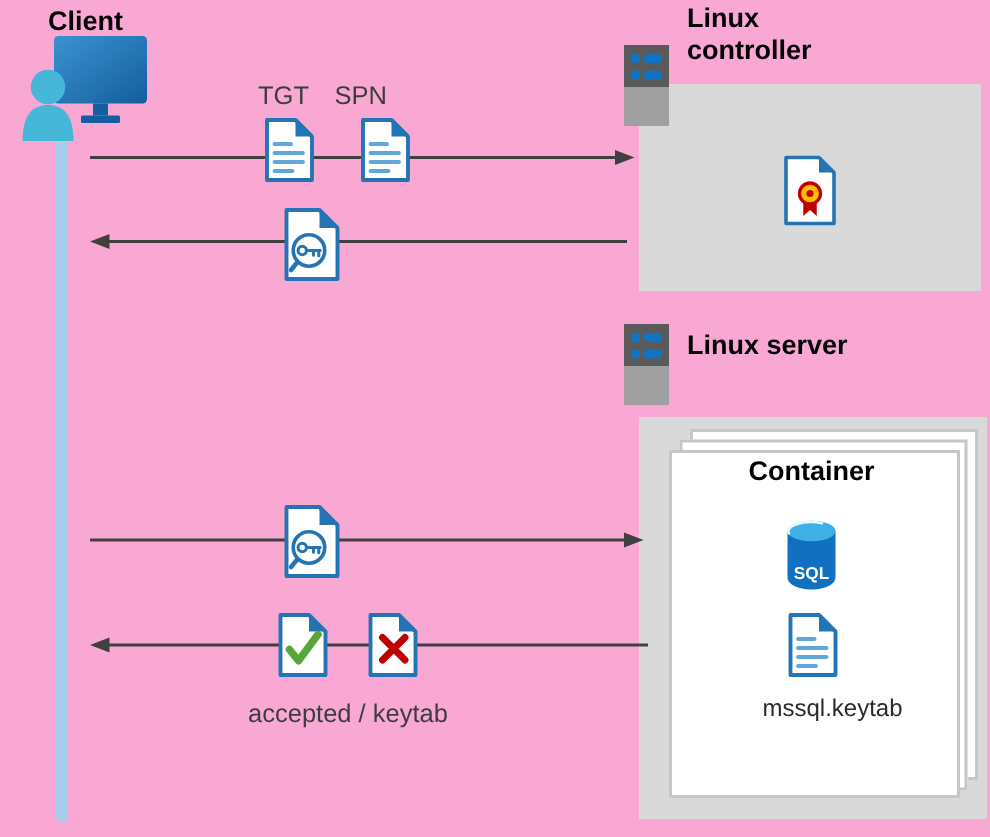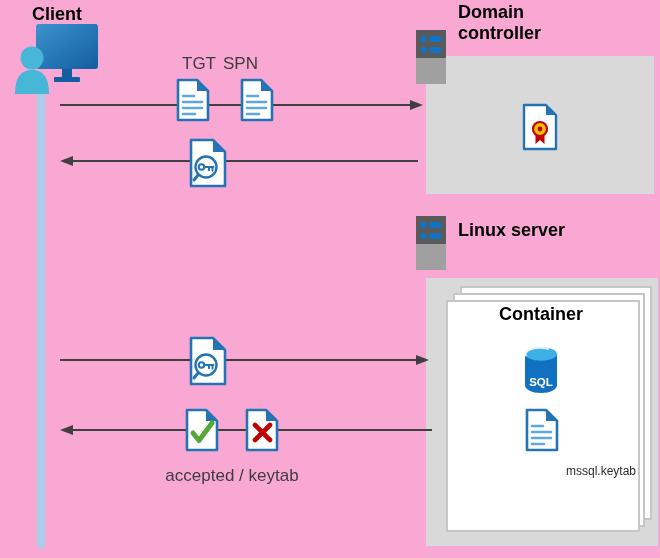--- a/index.html
+++ b/index.html
@@ -62,31 +62,31 @@
   </svg>
 
   <svg class="ico" style="left:414px;top:28px;" width="34" height="58" viewBox="0 0 34 58">
     <rect x="2" y="30" width="30" height="26" fill="#a0a0a0"></rect>
     <rect x="2" y="2" width="30" height="28" fill="#5a5a5a"></rect>
     <circle cx="9.5" cy="11" r="3.2" fill="#1173c5"></circle>
     <rect x="15" y="8" width="12.5" height="6" rx="3" fill="#1173c5"></rect>
     <circle cx="9.5" cy="22" r="3.2" fill="#1173c5"></circle>
     <rect x="15" y="19" width="12.5" height="6" rx="3" fill="#1173c5"></rect>
   </svg>
-  <div class="txt title" style="left:458px;top:2px;width:110px;">Domain controller</div>
+  <div class="txt title" style="left:458px;top:2px;width:110px;">Linux controller</div>
 
   <svg class="ico" style="left:521px;top:103px;" width="38" height="48" viewBox="0 0 38 48">
     <path d="M3 2 H25 L35 12 V46 H3 Z" fill="#ffffff" stroke="#2474b5" stroke-width="2.4" stroke-linejoin="round"></path>
     <path d="M25 2 V12 H35 Z" fill="#2474b5"></path>
     <path d="M14.5 29 V41 L19 37 L23.5 41 V29 Z" fill="#c00000"></path>
     <circle cx="19" cy="26" r="7" fill="#ffc000" stroke="#c00000" stroke-width="2.2"></circle>
     <circle cx="19" cy="26" r="2.4" fill="#c00000"></circle>
   </svg>
 
-  <div class="txt plain" style="left:172px;top:54px;width:44px;text-align:right;">TGT</div>
+  <div class="txt plain" style="left:172px;top:54px;width:44px;">TGT</div>
   <div class="txt plain" style="left:223px;top:54px;width:44px;">SPN</div>
 
   <svg class="ico" style="left:175px;top:78px;" width="36" height="44" viewBox="0 0 36 44">
     <path d="M3 2 H22 L33 13 V42 H3 Z" fill="#ffffff" stroke="#2474b5" stroke-width="2.6" stroke-linejoin="round"></path>
     <path d="M22 2 V13 H33 Z" fill="#2474b5"></path>
     <g stroke="#5fa8dc" stroke-width="2.6" stroke-linecap="round">
       <path d="M8 18 H19"></path>
         <path d="M8 24 H27"></path>
         <path d="M8 30 H27"></path>
         <path d="M8 36 H20"></path>
@@ -134,21 +134,21 @@
   <svg class="ico" style="left:524px;top:408px;" width="36" height="44" viewBox="0 0 36 44">
     <path d="M3 2 H22 L33 13 V42 H3 Z" fill="#ffffff" stroke="#2474b5" stroke-width="2.6" stroke-linejoin="round"></path>
     <path d="M22 2 V13 H33 Z" fill="#2474b5"></path>
     <g stroke="#5fa8dc" stroke-width="2.6" stroke-linecap="round">
       <path d="M8 18 H19"></path>
         <path d="M8 24 H27"></path>
         <path d="M8 30 H27"></path>
         <path d="M8 36 H20"></path>
     </g>
   </svg>
-  <div class="txt center" style="left:446px;top:464px;width:190px;font-size:12px;color:#2b2b2b;text-align:right;">mssql.keytab</div>
+  <div class="txt center" style="left:460px;top:464px;width:190px;font-size:16px;color:#2b2b2b;">mssql.keytab</div>
 
   <svg class="ico" style="left:188px;top:336px;" width="40" height="50" viewBox="0 0 40 50">
     <path d="M3 2 H25 L37 14 V48 H3 Z" fill="#ffffff" stroke="#2474b5" stroke-width="2.6" stroke-linejoin="round"></path>
     <path d="M25 2 V14 H37 Z" fill="#2474b5"></path>
     <line x1="10.5" y1="36.5" x2="6" y2="42" stroke="#2474b5" stroke-width="3" stroke-linecap="round"></line>
     <circle cx="18" cy="29" r="10.5" fill="#ffffff" stroke="#2474b5" stroke-width="2.4"></circle>
     <circle cx="13.5" cy="29" r="2.8" fill="none" stroke="#2474b5" stroke-width="2"></circle>
     <path d="M16.3 29 H25.5 M21 29 V32.2 M24.5 29 V32.5" fill="none" stroke="#2474b5" stroke-width="2" stroke-linecap="round"></path>
   </svg>
 

